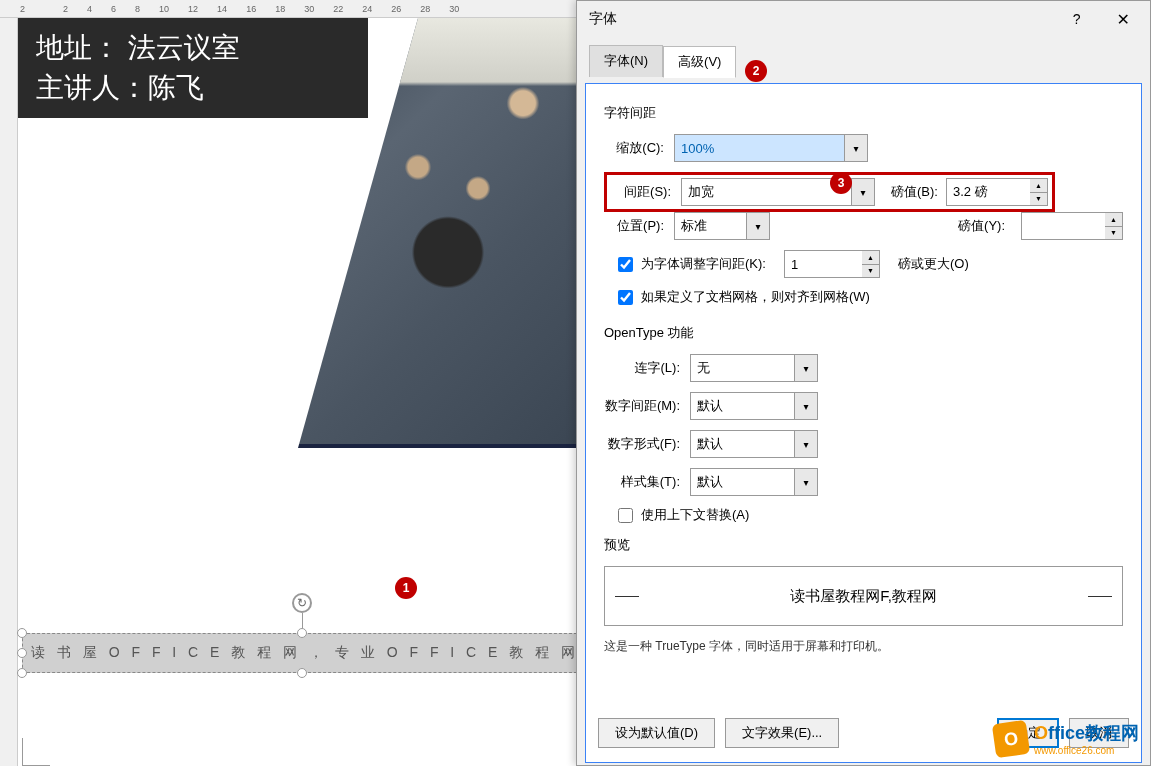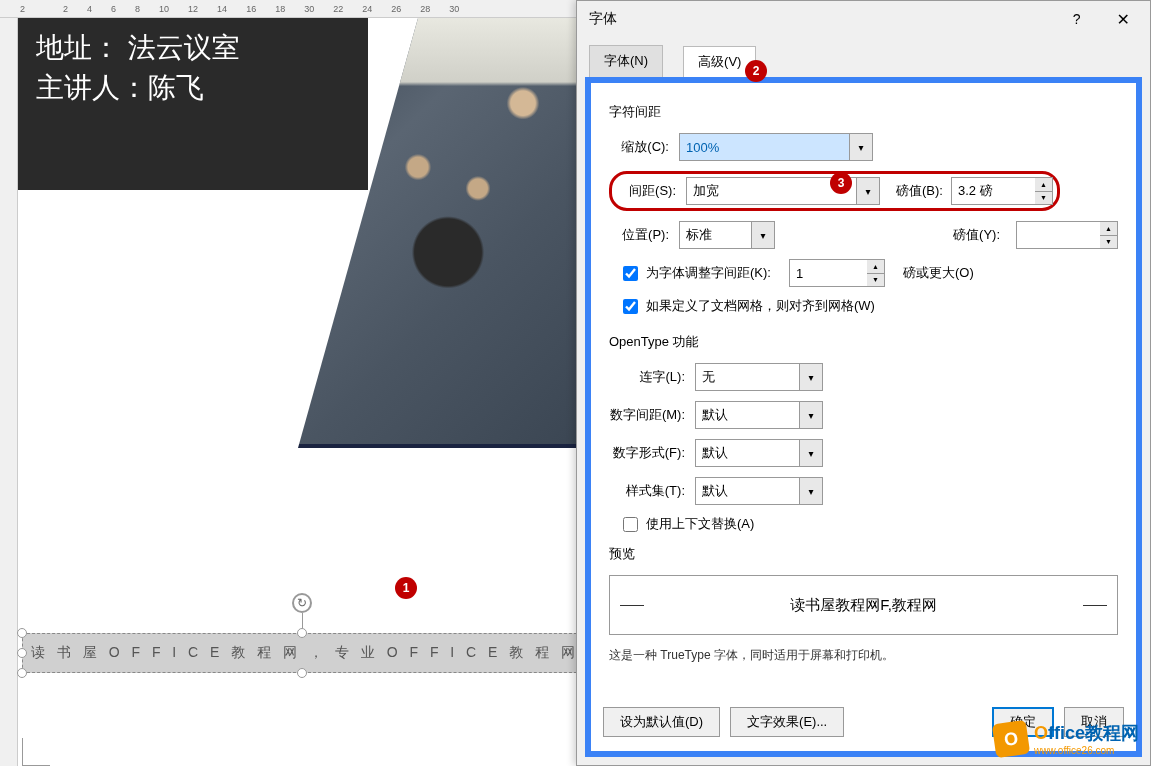--- a/index.html
+++ b/index.html
@@ -4,21 +4,21 @@
   <style>
     * { box-sizing: border-box; margin: 0; padding: 0; }
     body { font-family: "Microsoft YaHei", sans-serif; font-size: 13px; background: #fff; width: 1151px; height: 766px; position: relative; overflow: hidden; }
     
     .ruler-top { position: absolute; top: 0; left: 0; right: 0; height: 18px; background: #f0f0f0; border-bottom: 1px solid #ccc; font-size: 9px; color: #666; display: flex; align-items: center; padding-left: 20px; gap: 19px; }
     .ruler-top span { display: inline-block; }
     .ruler-left { position: absolute; top: 18px; left: 0; width: 18px; bottom: 0; background: #f0f0f0; border-right: 1px solid #ccc; }
     
     .doc-area { position: absolute; top: 18px; left: 18px; right: 0; bottom: 0; background: #fff; }
     
-    .dark-banner { position: absolute; top: 0; left: 0; width: 350px; height: 172px; background: #2a2a2a; color: #fff; padding: 10px 18px; font-size: 28px; line-height: 40px; font-weight: 300; }
+    .dark-banner { position: absolute; top: 0; left: 0; width: 350px; height: 100px; background: #2a2a2a; color: #fff; padding: 10px 18px; font-size: 28px; line-height: 40px; font-weight: 300; }
     
     .photo-box { position: absolute; top: 0; left: 280px; width: 300px; height: 430px; clip-path: polygon(40% 0, 100% 0, 100% 100%, 0 100%); background: linear-gradient(135deg, #3a4552 0%, #5a6572 30%, #4a5562 60%, #3a4552 100%); border-bottom: 4px solid #1a2340; }
     .photo-people { position: absolute; inset: 0; background: 
       radial-gradient(circle at 75% 20%, #d4b896 3%, transparent 4%),
       radial-gradient(circle at 40% 35%, #c4a886 3%, transparent 4%),
       radial-gradient(circle at 60% 40%, #c4a886 3%, transparent 4%),
       radial-gradient(circle at 50% 55%, #2a2a2a 12%, transparent 13%),
       linear-gradient(180deg, #e8e8e0 0%, #d0d0c8 15%, transparent 16%);
     }
     
@@ -39,25 +39,25 @@
     .badge2 { top: 60px; left: 745px; }
     .badge3 { top: 172px; left: 830px; }
     
     .dialog { position: absolute; top: 0; left: 576px; width: 575px; height: 766px; background: #f0f0f0; border: 1px solid #999; box-shadow: -2px 0 8px rgba(0,0,0,0.2); z-index: 50; }
     .title-bar { height: 36px; display: flex; align-items: center; padding: 0 12px; justify-content: space-between; }
     .title-bar-left { font-size: 14px; }
     .title-bar-right { display: flex; gap: 20px; align-items: center; }
     .close-x { font-size: 16px; cursor: pointer; padding: 4px 8px; }
     .help-q { font-size: 14px; cursor: pointer; padding: 4px 8px; }
     
-    .tabs { display: flex; padding: 8px 12px 0; gap: 20px; }
+    .tabs { display: flex; padding: 8px 12px 6px; gap: 0; }
     .tab { padding: 6px 14px; background: #e0e0e0; border: 1px solid #bbb; border-bottom: none; cursor: pointer; font-size: 13px; }
     .tab.active { background: #fff; border-bottom: 1px solid #fff; position: relative; top: 1px; }
     
-    .content { background: #fff; border: 6px solid #3b82f6; padding: 14px 18px; margin: 0 8px; height: 680px; position: relative; }
+    .content { background: #fff; border: 1px solid #3b82f6; padding: 14px 18px; margin: 0 8px; height: 680px; position: relative; }
     
     .section-title { font-size: 13px; margin: 6px 0 12px; }
     .row { display: flex; align-items: center; margin-bottom: 10px; gap: 10px; }
     .row label { min-width: 60px; text-align: right; font-size: 13px; }
     .row label.wide { min-width: 76px; }
     
     .combo { display: flex; align-items: center; height: 28px; }
     .combo input { height: 28px; border: 1px solid #999; padding: 0 6px; font-size: 13px; border-right: none; }
     .combo .dd { width: 24px; height: 28px; border: 1px solid #999; background: #e8e8e8; display: flex; align-items: center; justify-content: center; cursor: pointer; font-size: 10px; }
     
@@ -159,21 +159,21 @@
     <div class="section-title">字符间距</div>
     
     <div class="row">
       <label>缩放(C):</label>
       <div class="combo highlight-scale">
         <input type="text" style="width: 170px;" value="100%">
         <div class="dd">▾</div>
       </div>
     </div>
     
-    <div class="red-box" style="margin-bottom:10px;border-radius:18px;">
+    <div class="red-box" style="">
       <label style="min-width:60px;text-align:right;margin-right:10px;">间距(S):</label>
       <div class="combo">
         <input type="text" style="width: 170px;" value="加宽">
         <div class="dd">▾</div>
       </div>
       <label style="margin:0 8px 0 16px;">磅值(B):</label>
       <div class="combo">
         <input type="text" style="width: 84px;" value="3.2 磅">
         <div class="spinner-btns">
             <span>▲</span>

